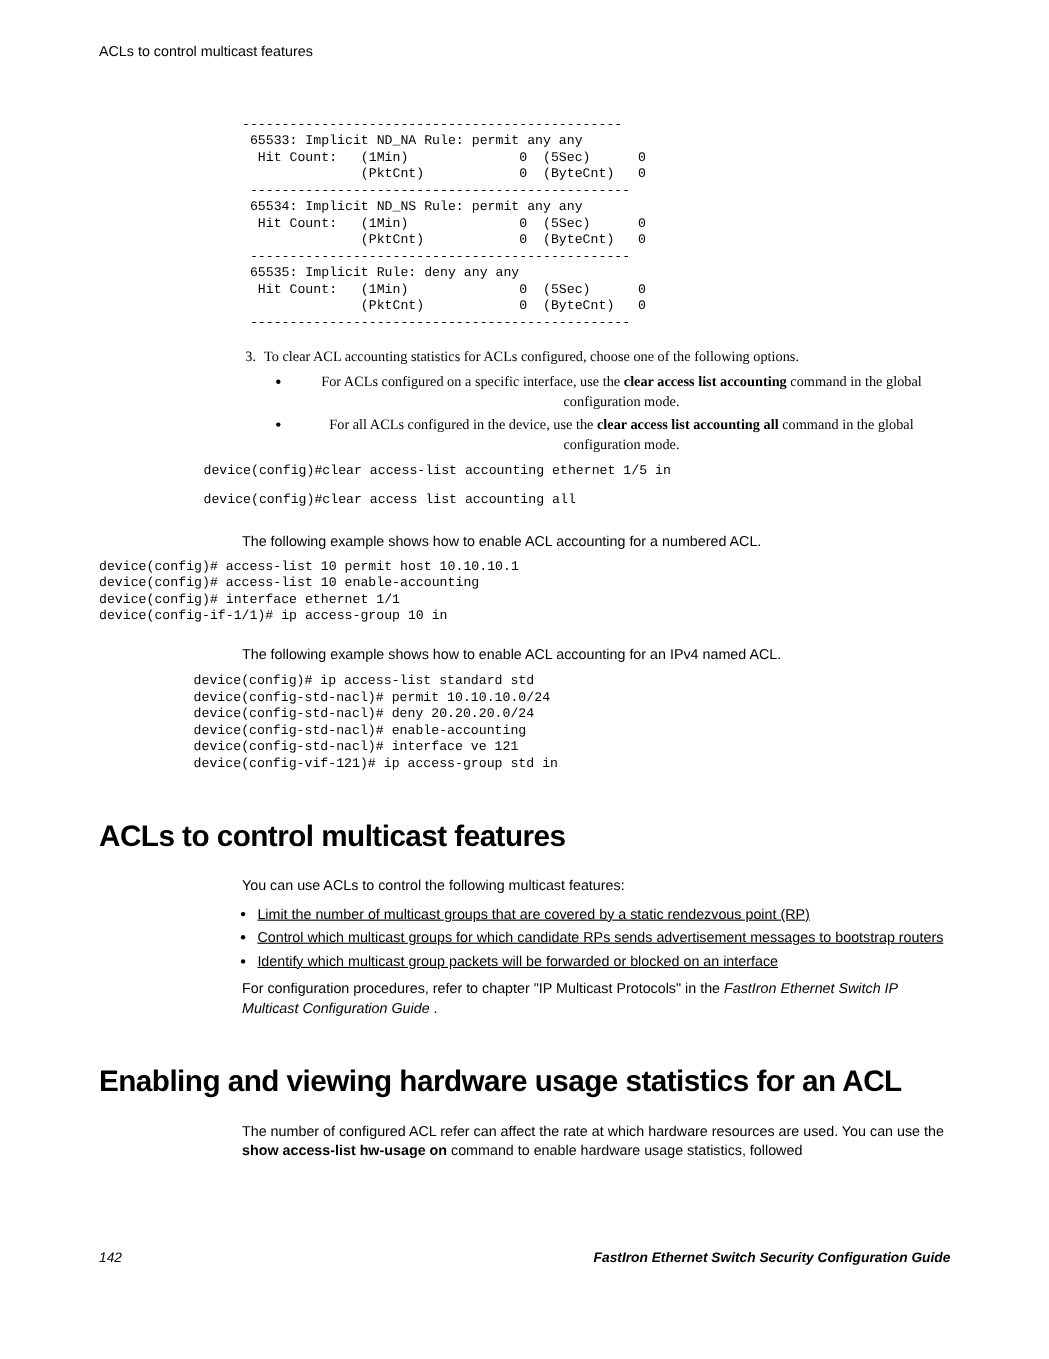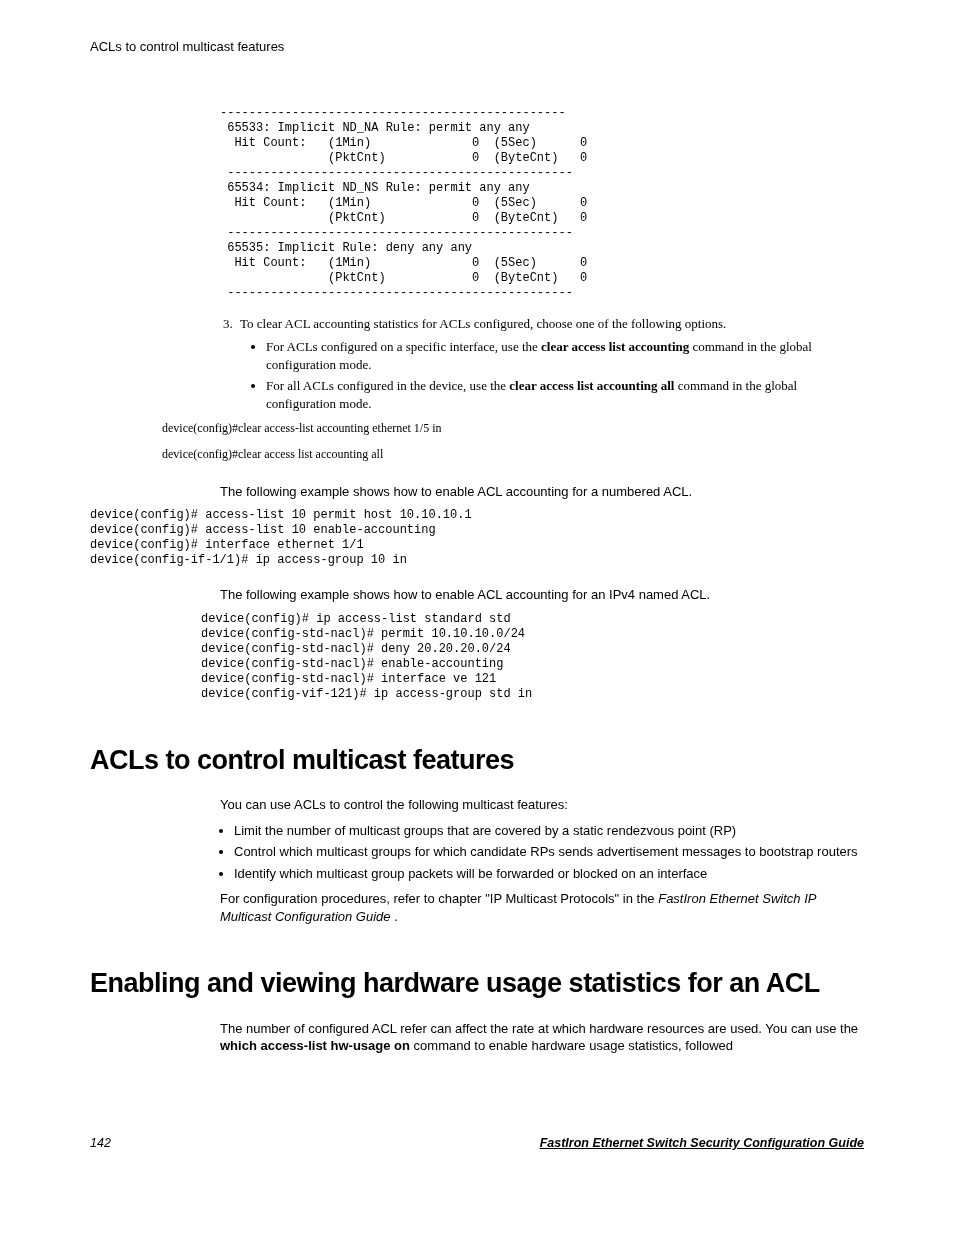--- a/index.html
+++ b/index.html
@@ -31,31 +31,33 @@
     padding-left: 16px;
   }
   ol.step > li {
     padding-left: 4px;
     font-family: Liberation Serif, serif;
   }
   ul.sub {
     margin: 6px 0 6px 12px;
     padding-left: 14px;
     list-style-type: disc;
+    text-align: center;
   }
   ul.sub li {
     margin-bottom: 4px;
   }
   ul.top {
     margin: 6px 0 6px 130px;
     padding-left: 14px;
     list-style-type: disc;
   }
   ul.top li {
     margin-bottom: 4px;
+    text-decoration: underline;
   }
   h2.section {
     font-family: Arial, Helvetica, sans-serif;
     font-weight: bold;
     font-size: 27px;
     margin: 40px 0 18px 0;
     letter-spacing: -0.5px;
   }
   .para {
     margin: 8px 0 8px 130px;
@@ -65,28 +67,27 @@
   .footer {
     display: flex;
     justify-content: space-between;
     align-items: flex-end;
     margin-top: 80px;
     font-style: italic;
     font-size: 12.5px;
   }
   .footer .right {
     text-align: right;
-    text-decoration: underline;
   }
   .pagenum { }
   .mono-small {
-    font-family: Liberation Serif, serif;
+    font-family: Liberation Mono, monospace;
     font-size: 12px;
     white-space: pre;
-    margin: 8px 0 4px 72px;
+    margin: 8px 0 4px 95px;
   }
 </style>
 </head>
 <body>
 
 <div class="running-head">ACLs to control multicast features</div>
 
 <div class="pre indent-block">------------------------------------------------
  65533: Implicit ND_NA Rule: permit any any
   Hit Count:   (1Min)              0  (5Sec)      0
@@ -120,21 +121,21 @@
 
 <div class="para" style="max-width:520px;">The following example shows how to enable ACL accounting for a numbered ACL.</div>
 
 <div class="pre" style="">device(config)# access-list 10 permit host 10.10.10.1
 device(config)# access-list 10 enable-accounting
 device(config)# interface ethernet 1/1
 device(config-if-1/1)# ip access-group 10 in</div>
 
 <div class="para" style="max-width:520px;margin-top:18px;">The following example shows how to enable ACL accounting for an IPv4 named ACL.</div>
 
-<div class="pre" style="margin-left:111px;">device(config)# ip access-list standard std
+<div class="pre" style="margin-left:86px;">device(config)# ip access-list standard std
 device(config-std-nacl)# permit 10.10.10.0/24
 device(config-std-nacl)# deny 20.20.20.0/24
 device(config-std-nacl)# enable-accounting
 device(config-std-nacl)# interface ve 121
 device(config-vif-121)# ip access-group std in</div>
 
 <h2 class="section">ACLs to control multicast features</h2>
 
 <div class="para">You can use ACLs to control the following multicast features:</div>
 
@@ -144,21 +145,21 @@
   <li>Identify which multicast group packets will be forwarded or blocked on an interface</li>
 </ul>
 
 <div class="para">
   <span>For configuration procedures, refer to chapter "IP Multicast Protocols" in the </span><span class="italic">FastIron Ethernet Switch IP Multicast Configuration Guide</span><span> .</span>
 </div>
 
 <h2 class="section">Enabling and viewing hardware usage statistics for an ACL</h2>
 
 <div class="para">
-  <span>The number of configured ACL refer can affect the rate at which hardware resources are used. You can use the </span><span class="bold">which access-list hw-usage on</span><span> command to enable hardware usage statistics, followed</span>
+  <span>The number of configured ACL refer can affect the rate at which hardware resources are used. You can use the </span><span class="bold">show access-list hw-usage on</span><span> command to enable hardware usage statistics, followed</span>
 </div>
 
 <div class="footer">
   <div class="pagenum">142</div>
   <div class="right">
     <div class="bold italic">FastIron Ethernet Switch Security Configuration Guide</div>
   </div>
 </div>
 
 </body></html>

